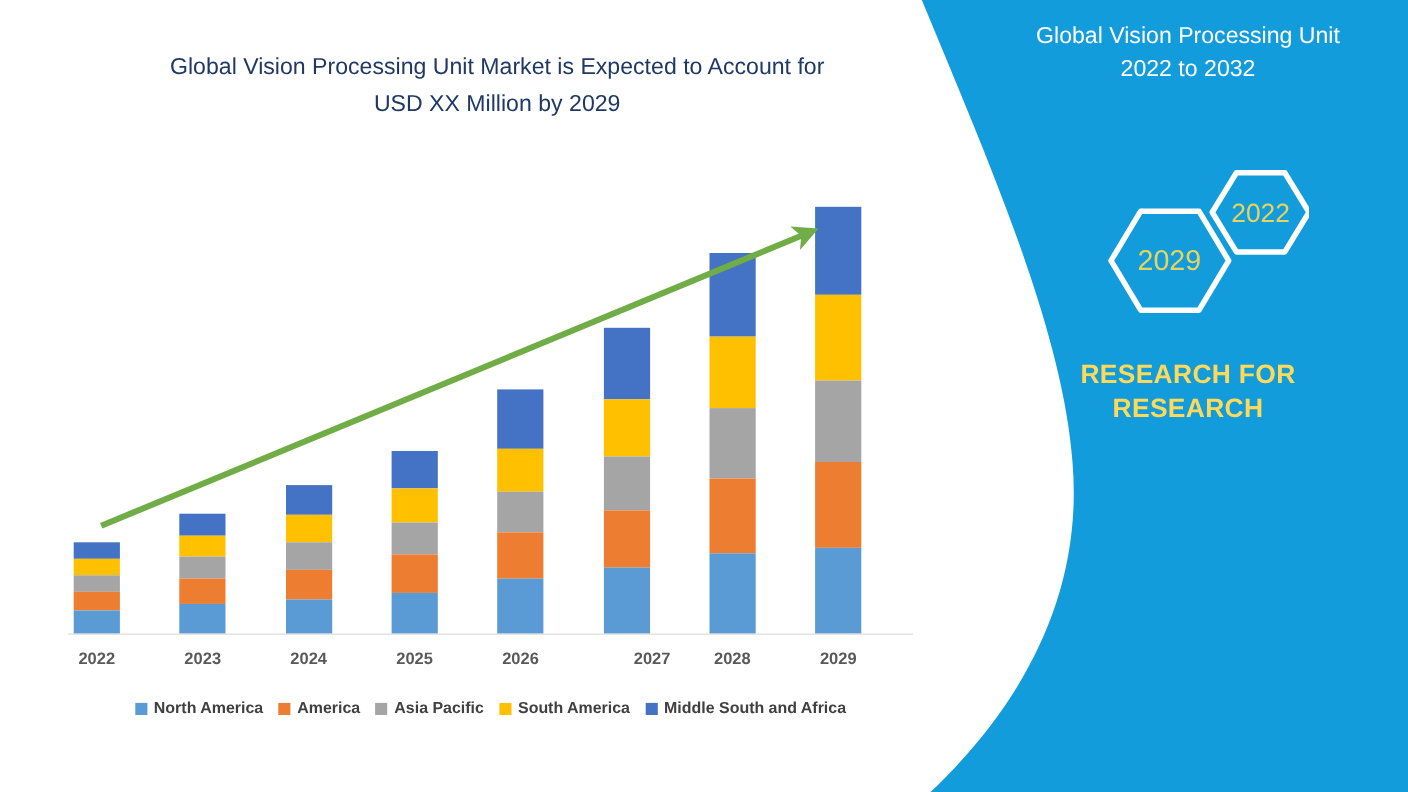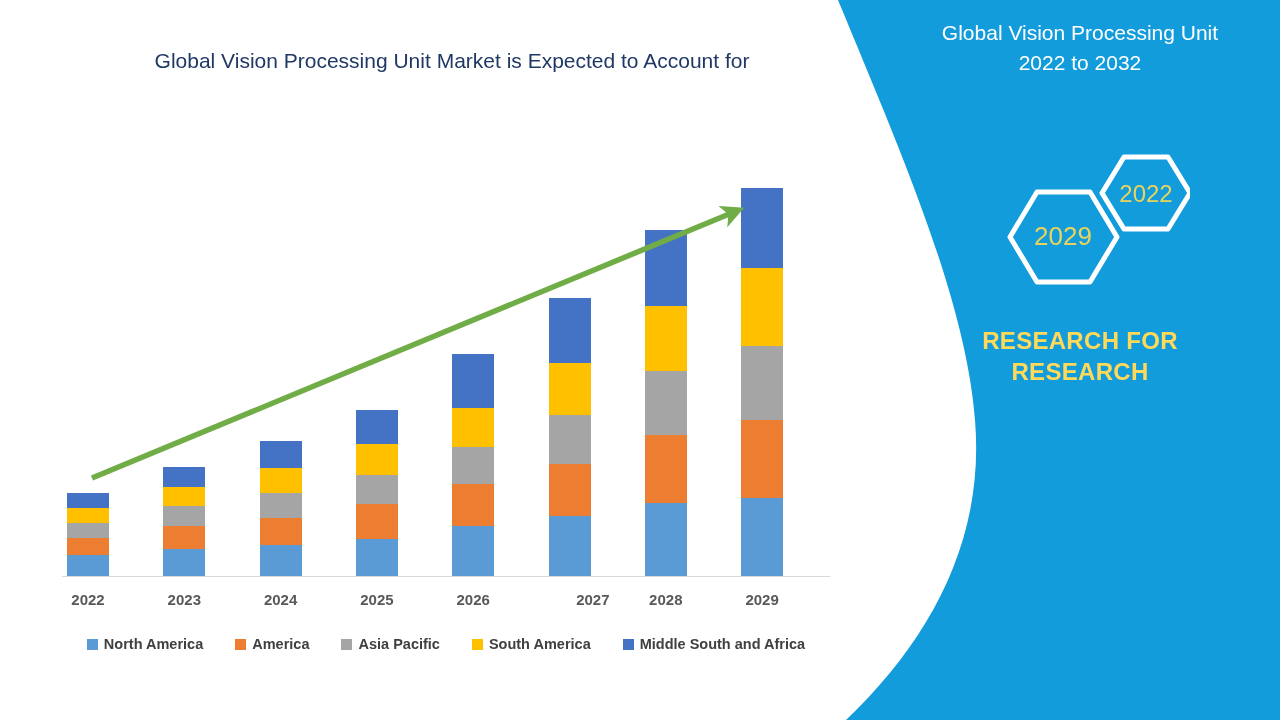--- a/index.html
+++ b/index.html
@@ -52,21 +52,21 @@
   .bar-stack{position:absolute;bottom:0;left:0;width:42px;}
 
   .xtick{
     position:absolute;top:573px;width:80px;margin-left:-40px;
     text-align:center;color:#595959;font-size:15px;font-weight:bold;
   }
 
   
   .legend{
     position:absolute;left:48px;top:618px;width:772px;
-    display:flex;justify-content:center;align-items:center;gap:32px;
+    display:flex;justify-content:center;align-items:center;gap:14px;
   }
   .legend-item{display:flex;align-items:center;gap:6px;}
   .legend-swatch{width:11px;height:11px;display:block;}
   .legend-label{color:#404040;font-size:14.5px;font-weight:bold;white-space:nowrap;}
 
   #arrow-svg{position:absolute;left:0;top:0;width:840px;height:600px;pointer-events:none;}
 </style>
 </head>
 <body>
 
@@ -75,20 +75,21 @@
   <svg id="panel-svg" viewBox="0 0 1280 720" preserveAspectRatio="none">
     <path id="panel-path" d="M 838 0 L 1280 0 L 1280 720 L 846 720
              C 930 640 985 540 975 420
              C 966 300 900 150 838 0 Z" fill="#139CDB"></path>
   </svg>
 
   <div id="plot">
 
     <div class="chart-title">
       <div>Global Vision Processing Unit Market is Expected to Account for</div>
+      <div>USD XX Million by 2029</div>
     </div>
 
     <div class="bars-layer" id="bars-layer">
         <div class="bar-col" style="left: 55px;">
           <div class="bar-stack">
             <div class="seg" style="height: 15.6032px; background: rgb(68, 114, 196);"></div>
             <div class="seg" style="height: 14.563px; background: rgb(255, 192, 0);"></div>
             <div class="seg" style="height: 14.563px; background: rgb(165, 165, 165);"></div>
             <div class="seg" style="height: 17.6836px; background: rgb(237, 125, 49);"></div>
             <div class="seg" style="height: 20.8043px; background: rgb(91, 155, 213);"></div>

